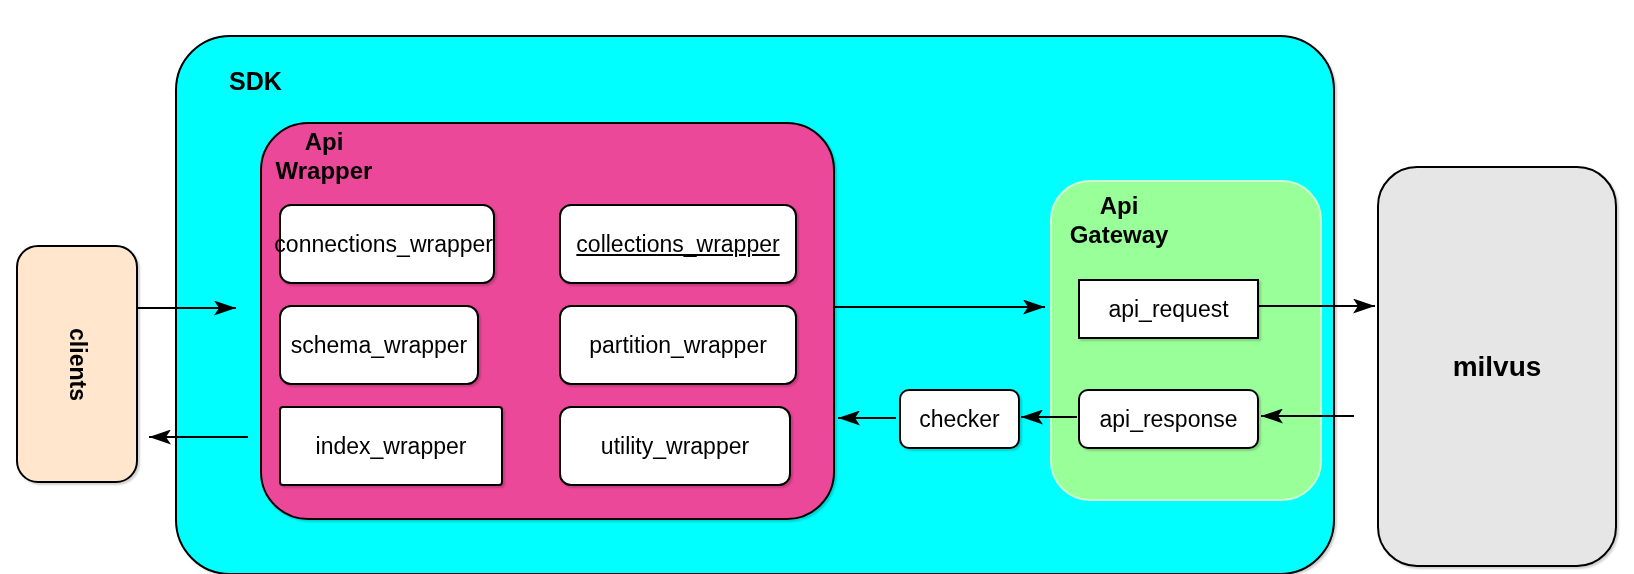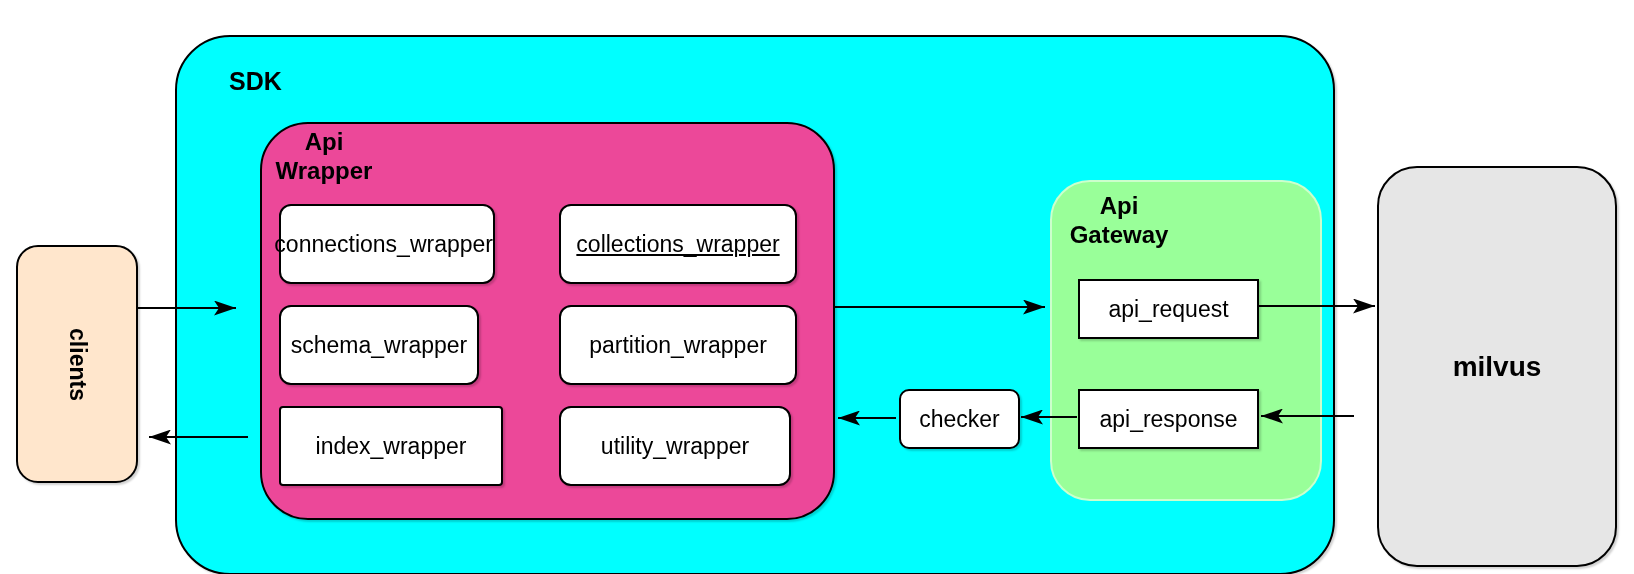--- a/index.html
+++ b/index.html
@@ -103,21 +103,21 @@
     <div class="node bordered centerlabel leaf" style="left:722px; top:352px; width:121px; height:60px; border-radius:10px;">
       <span>checker</span>
     </div>
 
     <div class="node" style="left: 873px; top: 143px; width: 272px; height: 321px; border-radius: 40px; border: 2px solid rgb(204, 255, 204); background-color: rgb(153, 255, 153);">
       <div class="grouplabel" style="left:12px; top:10px; width:110px;">Api Gateway</div>
 
       <div class="node bordered centerlabel leaf" style="left:26px; top:97px; width:181px; height:60px; border-radius:0;">
         <span>api_request</span>
       </div>
-      <div class="node bordered centerlabel leaf" style="left:26px; top:207px; width:181px; height:60px; border-radius:0;">
+      <div class="node bordered centerlabel leaf" style="left:26px; top:207px; width:181px; height:60px; border-radius:10px;">
         <span>api_response</span>
       </div>
     </div>
   </div>
 
   <div class="node thickborder centerlabel" style="left: 16px; top: 224px; width: 122px; height: 238px; border-radius: 22px; background-color: rgb(255, 230, 204);">
     <span class="vertical-text">clients</span>
   </div>
 
   <div class="node thickborder centerlabel" style="left: 1377px; top: 145px; width: 240px; height: 401px; border-radius: 40px; background-color: rgb(230, 230, 230);">

